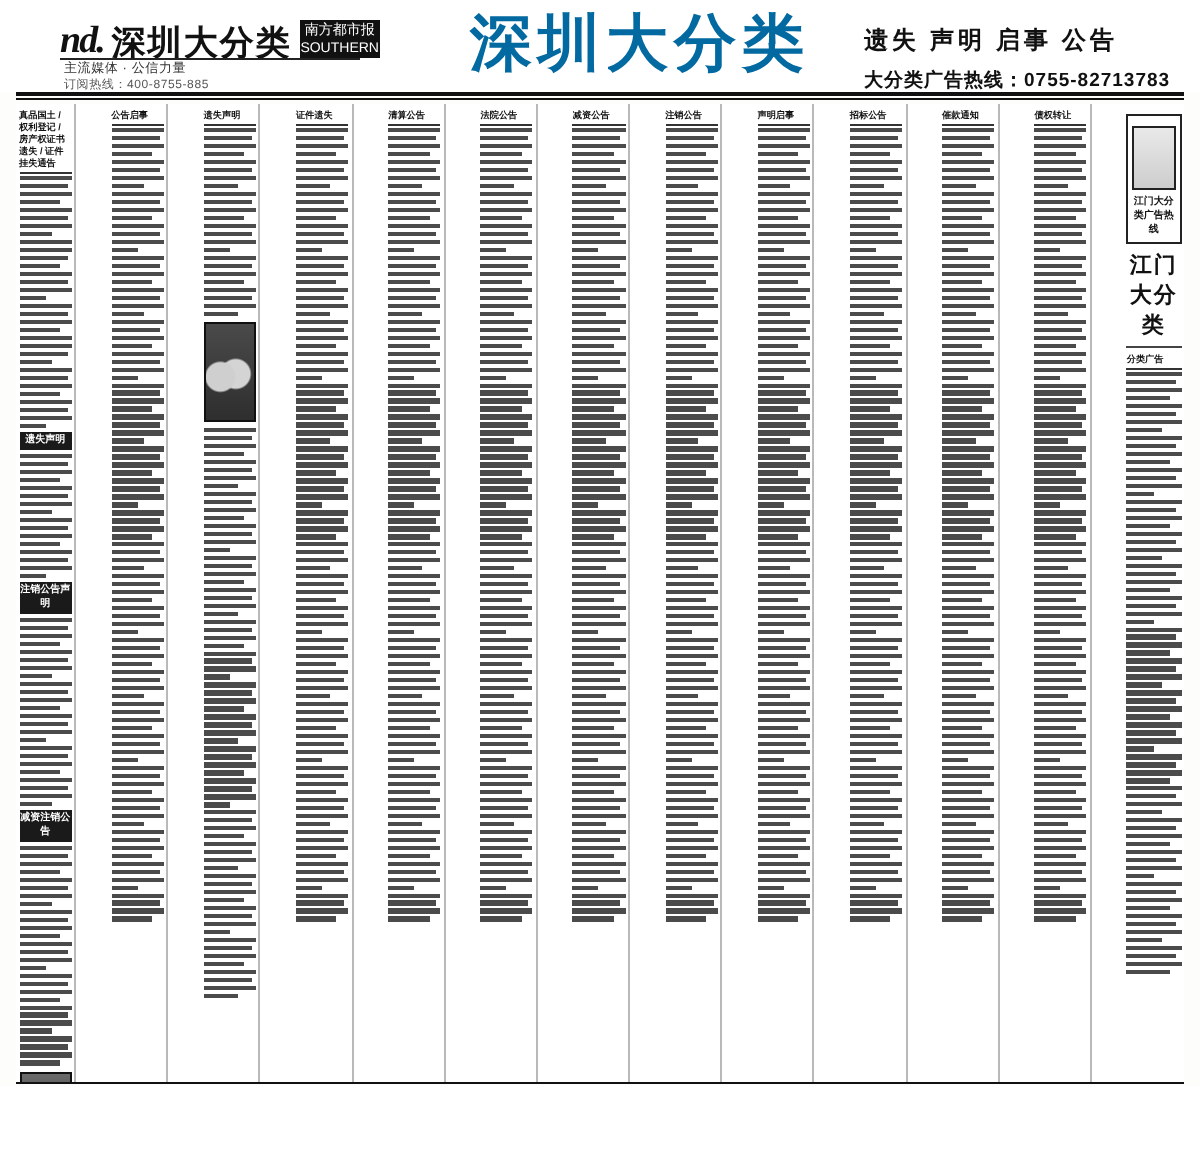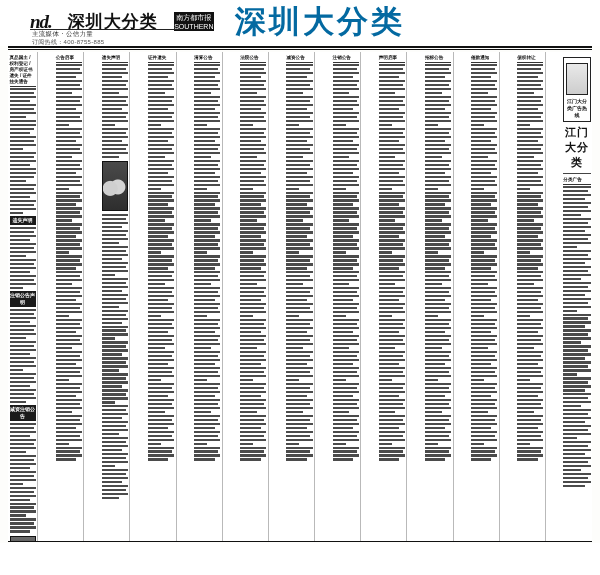--- a/index.html
+++ b/index.html
@@ -1,21 +1,21 @@
 <!DOCTYPE html>
 <html><head>
 <meta charset="utf-8">
 <style>
   html,body{margin:0;padding:0;background:#ffffff;}
   body{width:600px;height:575px;overflow:hidden;font-family:"Liberation Sans",sans-serif;}
   .page{position:relative;width:600px;height:575px;background:#fdfdfb;}
 
   
   .masthead{position:absolute;left:0;top:0;width:600px;height:46px;background:#ffffff;}
-  .logo-block{position:absolute;left:30px;top:10px;display:flex;align-items:center;gap:16px;}
+  .logo-block{position:absolute;left:30px;top:10px;display:flex;gap:4px;}
   .nd-mark{font-family:"Liberation Serif",serif;font-weight:bold;font-style:italic;font-size:19px;color:#111;letter-spacing:-1px;}
   .nd-cn{font-family:"Liberation Serif",serif;font-weight:bold;font-size:17px;color:#111;letter-spacing:1px;}
   .nd-badge{width:40px;height:18px;background:#111;color:#fff;font-size:7px;line-height:9px;text-align:center;padding-top:1px;letter-spacing:0;}
   .logo-sub{position:absolute;left:32px;top:30px;font-size:6.5px;color:#333;letter-spacing:0.3px;}
   .logo-sub2{position:absolute;left:32px;top:38px;font-size:6px;color:#555;letter-spacing:0.3px;}
   .logo-rule{position:absolute;left:30px;top:29px;width:150px;height:1px;background:#222;}
 
   .bigtitle{position:absolute;left:210px;top:4px;width:220px;text-align:center;font-family:"Liberation Serif",serif;font-weight:bold;font-size:31px;color:#0369a1;letter-spacing:3px;line-height:36px;}
 
   .right-head{position:absolute;left:432px;top:12px;width:165px;}
@@ -75,20 +75,22 @@
       <span class="nd-badge">南方都市报
 SOUTHERN</span>
     </div>
     <div class="logo-rule"></div>
     <div class="logo-sub">主流媒体 · 公信力量</div>
     <div class="logo-sub2">订阅热线：400-8755-885</div>
 
     <div class="bigtitle">深圳大分类</div>
 
     <div class="right-head">
+      <div class="rh-line1">遗失 声明 启事 公告</div>
+      <div class="rh-line2">大分类广告热线：0755-82713783</div>
     </div>
   </div>
 
   <div class="rule-top"></div>
   <div class="rule-top2"></div>
 
   <div class="sheet">
 
     <div class="col">
       <div class="hdr">真品国土 / 权利登记 / 房产权证书遗失 / 证件挂失通告</div>

